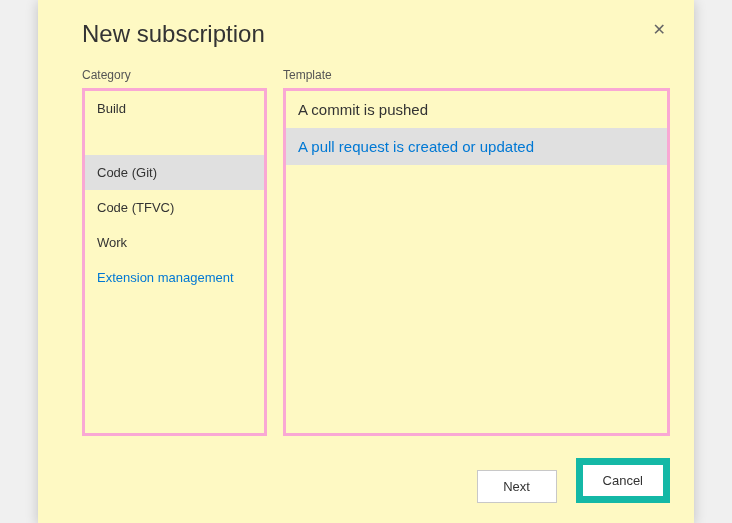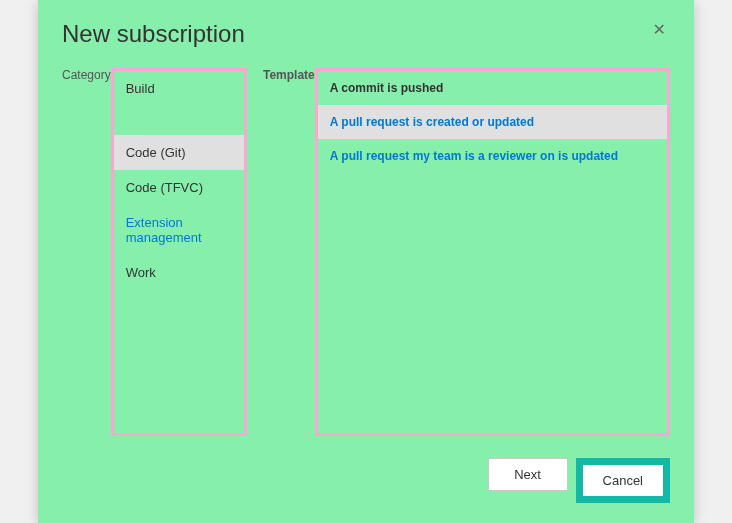--- a/index.html
+++ b/index.html
@@ -13,27 +13,28 @@
       background: #f0f0f0;
       display: flex;
       justify-content: center;
       align-items: center;
       width: 732px;
       height: 523px;
       overflow: hidden;
     }
 
     .dialog {
-      background: #86efac;
+      background: #fef9c3;
       width: 656px;
       height: 523px;
       position: relative;
       box-shadow: 0 2px 12px rgba(0,0,0,0.2);
       display: flex;
       flex-direction: column;
+      padding-left: 20px;
     }
 
     .dialog-header {
       display: flex;
       justify-content: space-between;
       align-items: flex-start;
       padding: 20px 24px 10px 24px;
     }
 
     .dialog-title {
@@ -69,28 +70,27 @@
 
     .col-header {
       font-size: 12px;
       color: #555;
       margin-bottom: 6px;
     }
 
     .category-col {
       width: 185px;
       display: flex;
-      flex-direction: row;
+      flex-direction: column;
     }
 
     .template-col {
       flex: 1;
       display: flex;
-      flex-direction: row;
-      font-weight: bold;
+      flex-direction: column;
     }
 
     .list-box {
       border: 3px solid #f9a8d4;
       overflow-y: auto;
       flex: 1;
     }
 
     .list-item {
       padding: 10px 12px;
@@ -104,39 +104,39 @@
       background: #e0e0e0;
       margin-top: 29px;
     }
 
     .list-item.link-style {
       color: #0078d4;
     }
 
     .template-item {
       padding: 10px 12px;
-      font-size: 12px;
+      font-size: 15px;
       cursor: pointer;
       color: #333;
     }
 
     .template-item.selected {
       background: #e0e0e0;
     }
 
     .template-item .link-text {
       color: #0078d4;
     }
 
     .dialog-footer {
       display: flex;
       justify-content: flex-end;
-      align-items: flex-start;
+      align-items: flex-end;
       padding: 12px 24px 20px 24px;
-      gap: 8px;
+      gap: 19px;
     }
 
     .btn {
       min-width: 80px;
       padding: 8px 20px;
       font-size: 13px;
       cursor: pointer;
       border: 7px solid #14b8a6;
       background: #ffffff;
       color: #333;
@@ -160,31 +160,30 @@
   <div class="dialog-body">
     <div class="columns-wrapper">
 
       <div class="category-col">
         <div class="col-header">Category</div>
         <div class="list-box">
 
           <div class="list-item">Build</div>
           <div class="list-item selected">Code (Git)</div>
           <div class="list-item">Code (TFVC)</div>
+          <div class="list-item">Work</div>
           <div class="list-item link-style">Extension management</div>
-          <div class="list-item">Work</div>
         </div>
       </div>
 
       <div class="template-col">
         <div class="col-header">Template</div>
         <div class="list-box">
           <div class="template-item">A commit is pushed</div>
           <div class="template-item selected"><span class="link-text">A pull request is created or updated</span></div>
-          <div class="template-item"><span class="link-text">A pull request my team is a reviewer on is updated</span></div>
         </div>
       </div>
 
     </div>
   </div>
 
   <div class="dialog-footer">
     <button class="btn btn-primary">Next</button>
     <button class="btn">Cancel</button>
   </div>

